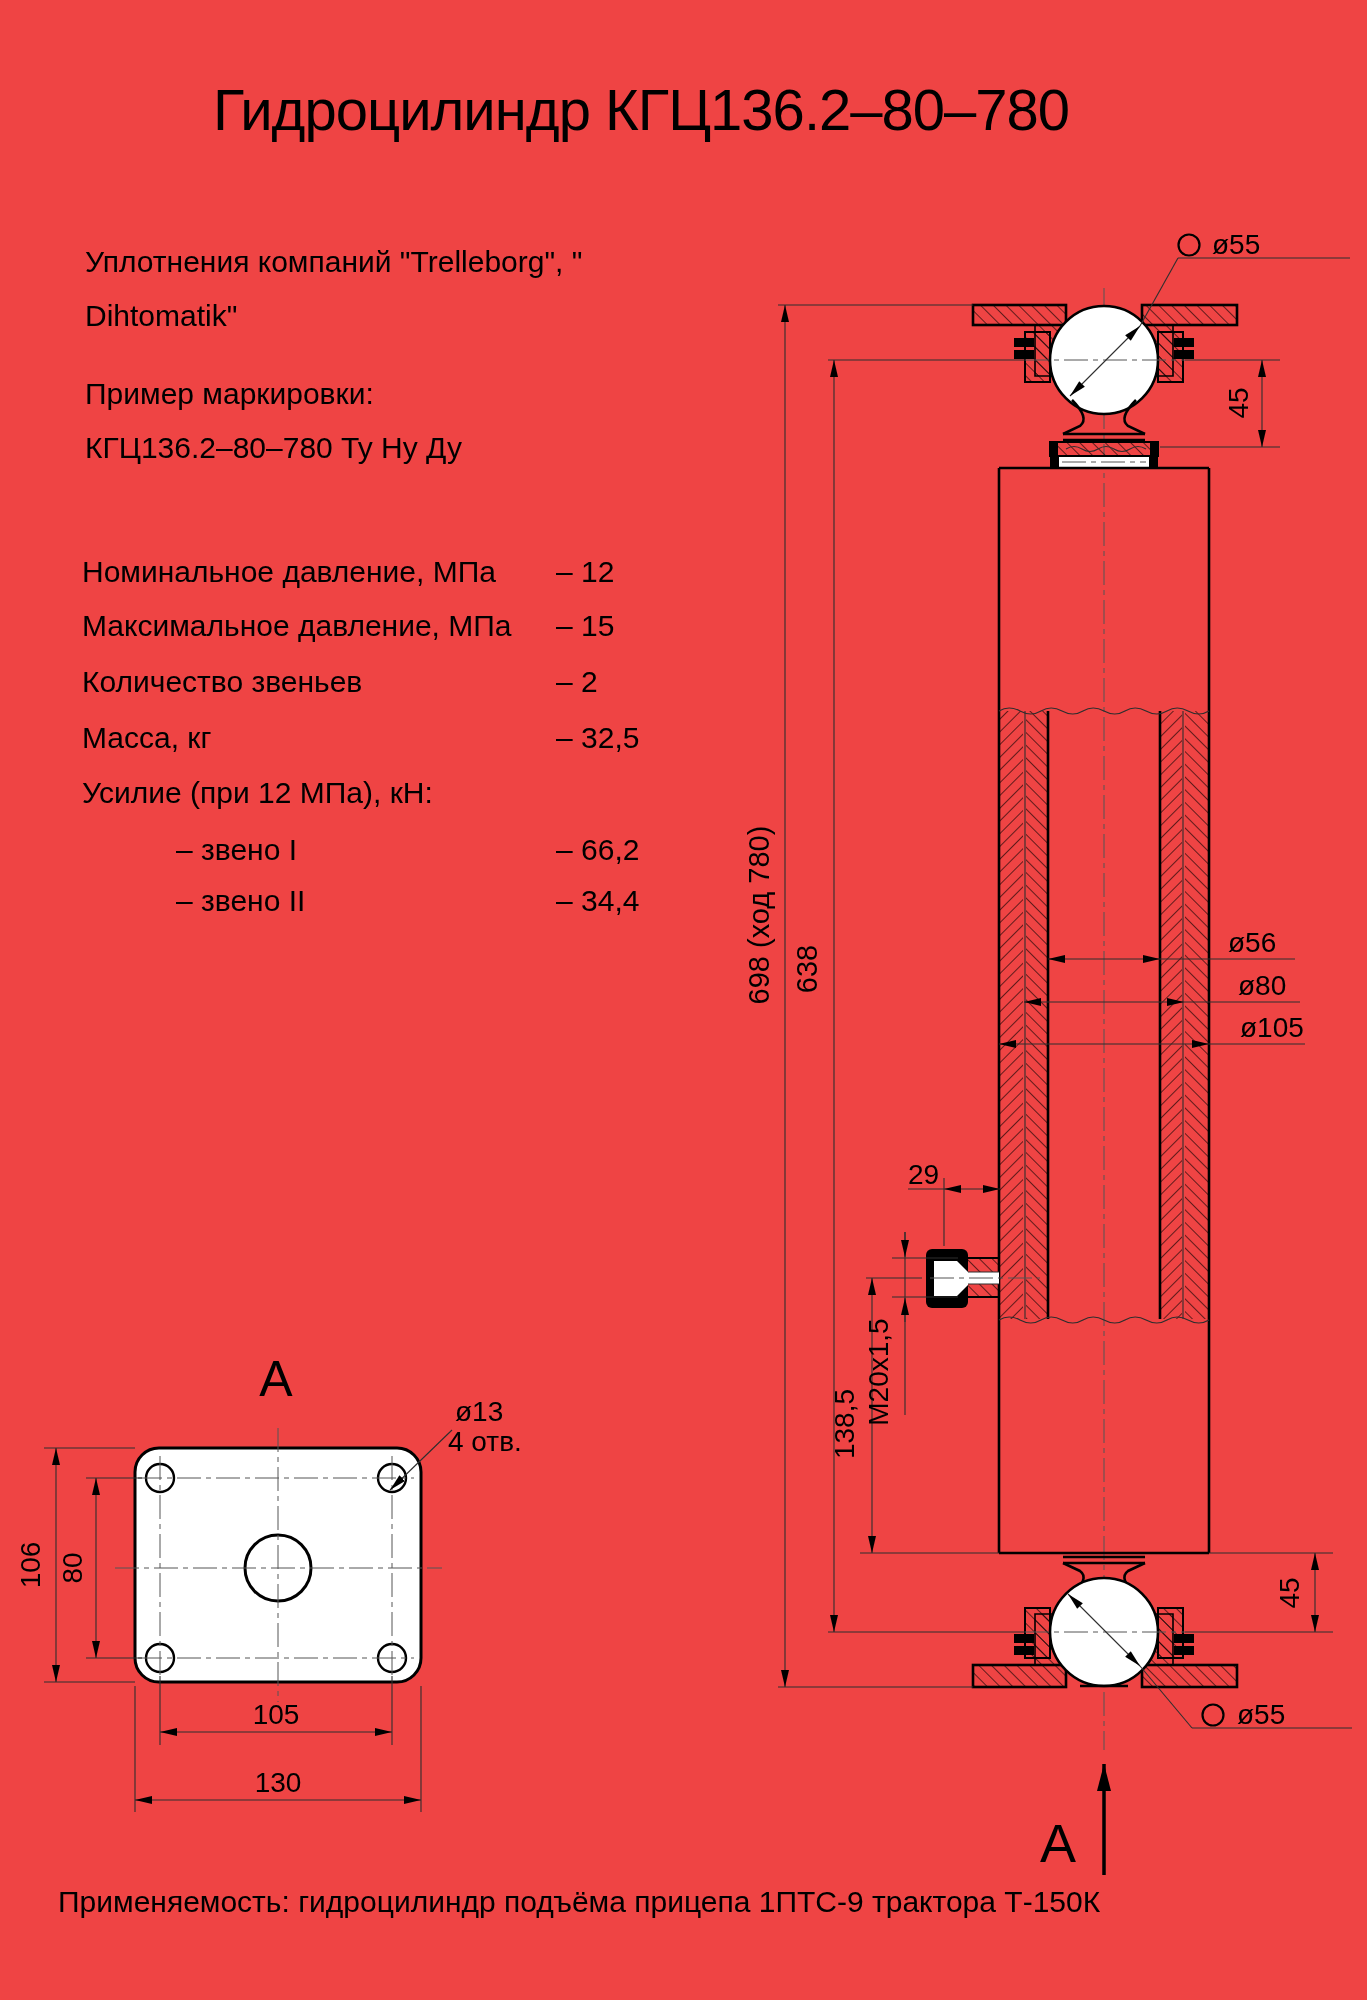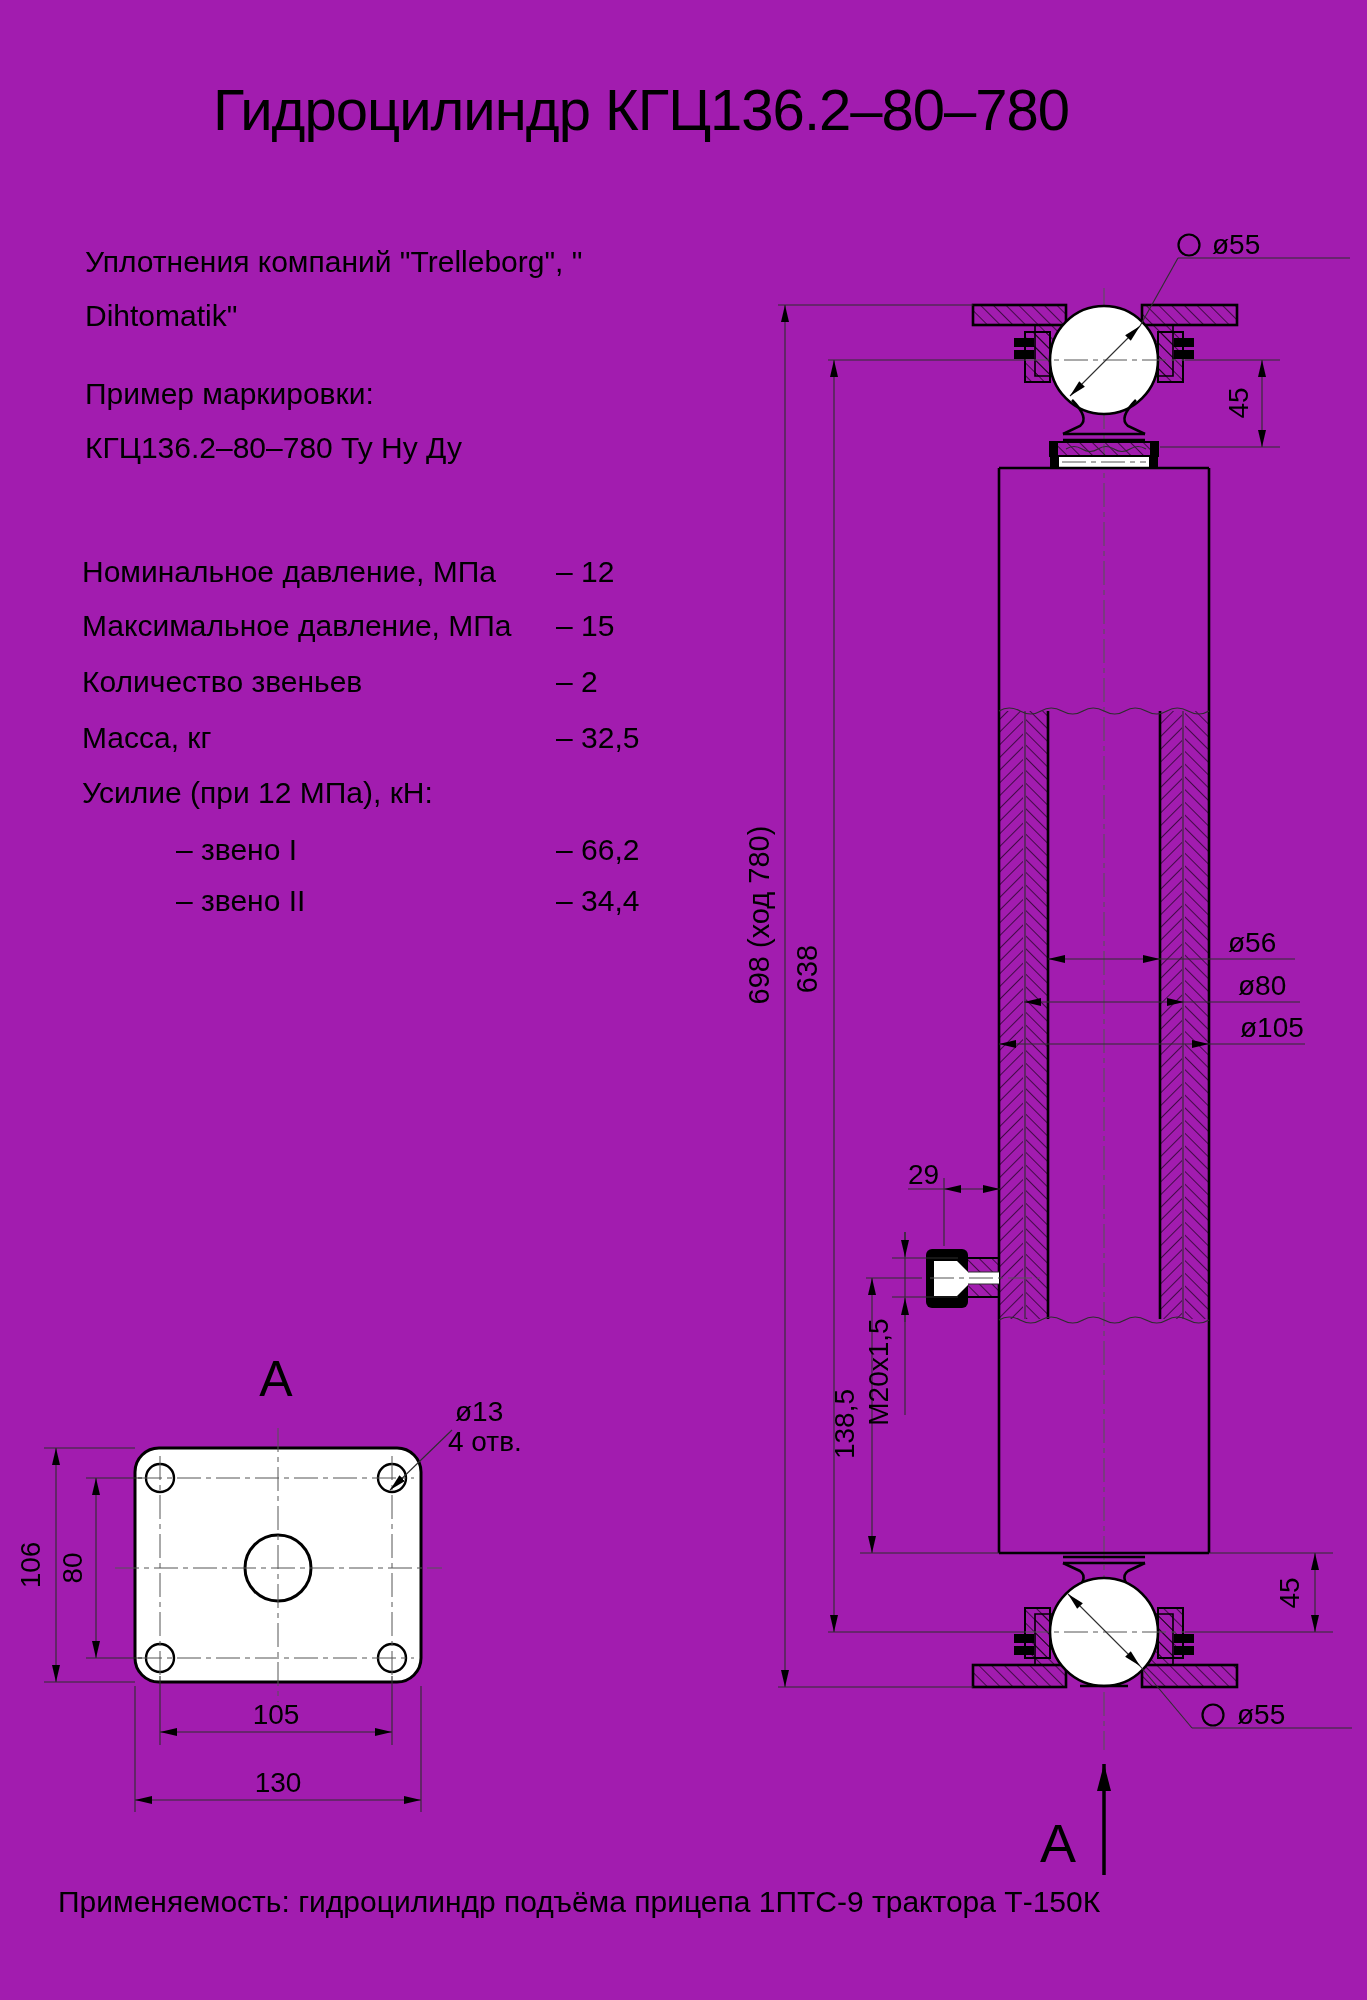--- a/index.html
+++ b/index.html
@@ -1,16 +1,16 @@
 <!DOCTYPE html>
 <html><head>
 <meta charset="utf-8">
 <style>
   html,body{margin:0;padding:0;background:#ffffff;}
-  #page{position:relative;width:1367px;height:2000px;background:#a21caf;}
+  #page{position:relative;width:1367px;height:2000px;background:#ef4444;}
   svg{display:block;}
   text{font-family:"Liberation Sans", sans-serif;fill:#000;}
   .t58{font-size:58px;letter-spacing:-1px;}
   .t30{font-size:30px;}
   .t29{font-size:29px;}
   .t28{font-size:28px;}
   .t50{font-size:50px;}
   .t54{font-size:54px;}
   .thick{stroke:#000;stroke-width:2.6;fill:none;}
   .thin{stroke:#2e2e2e;stroke-width:1.1;fill:none;}

